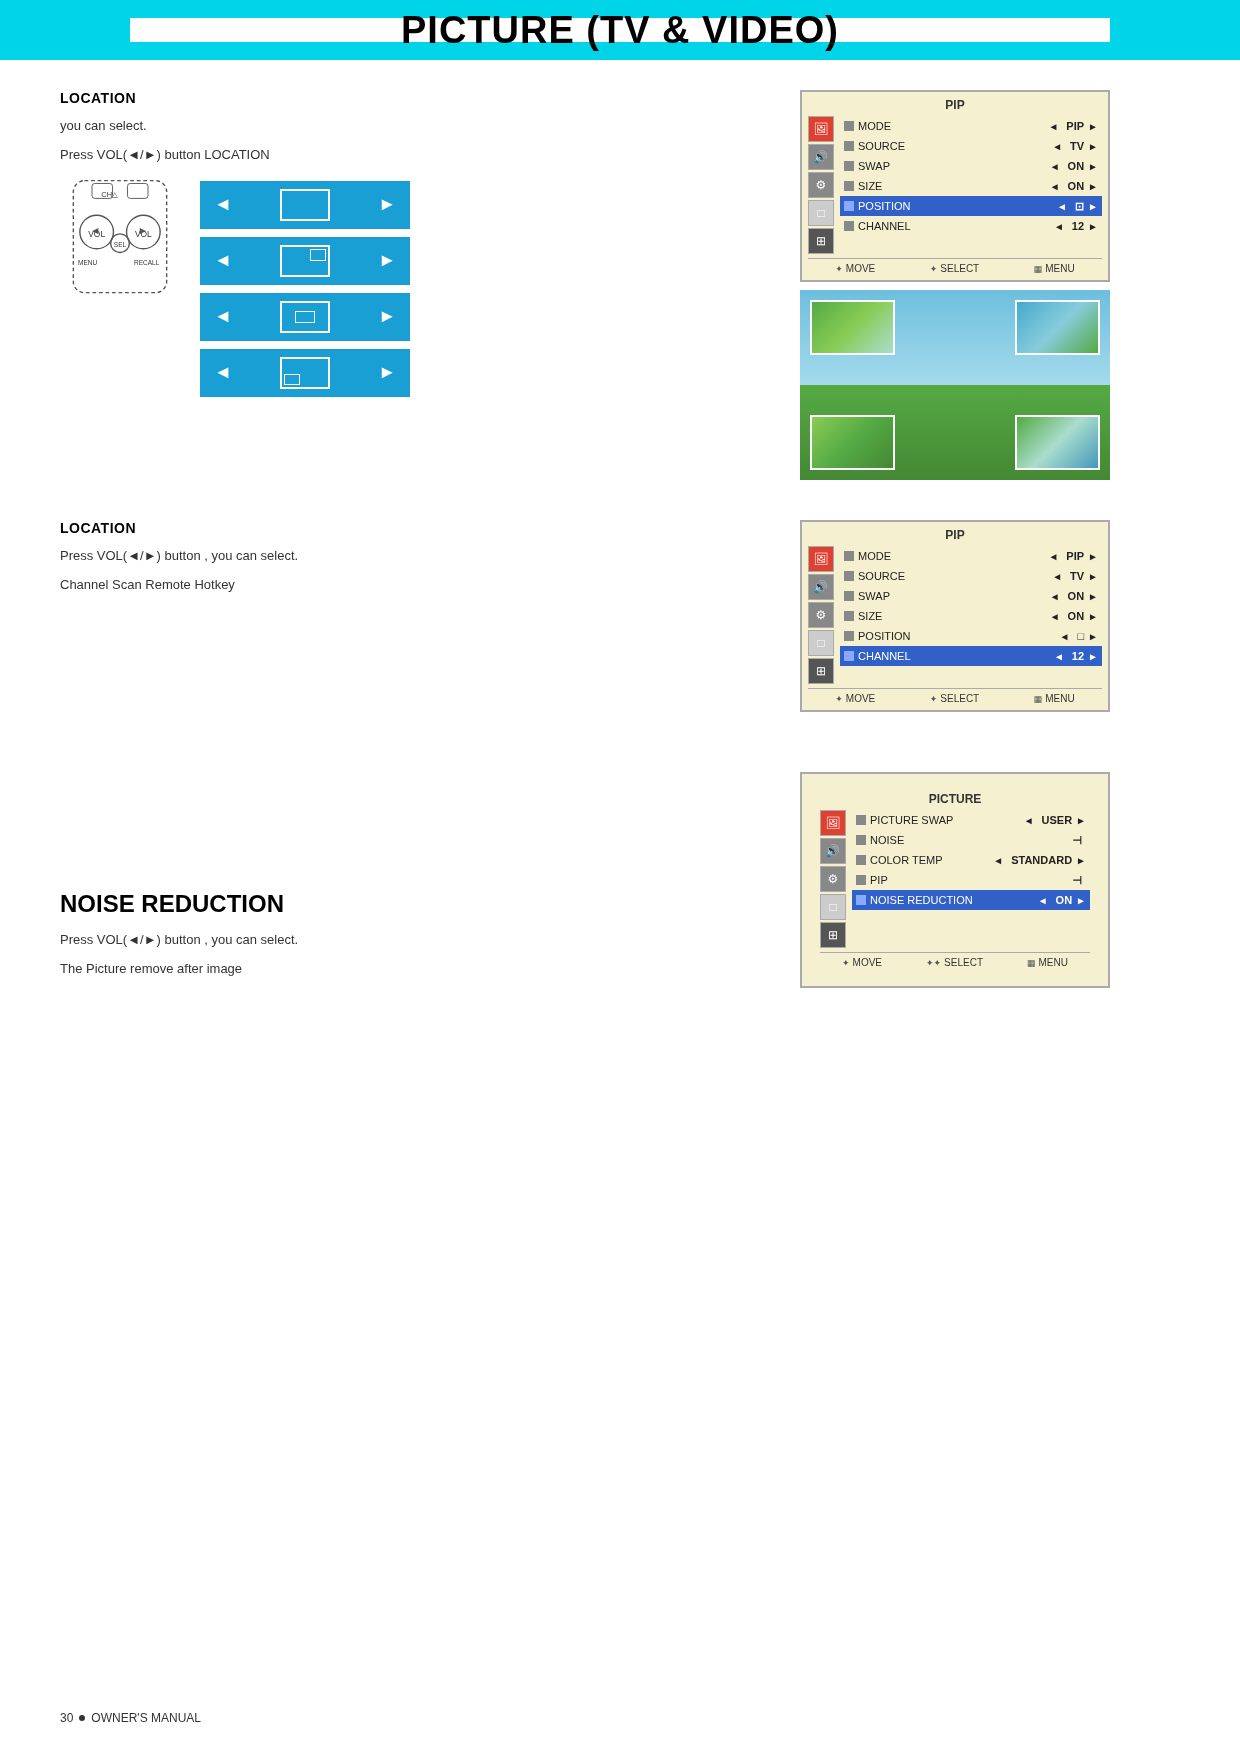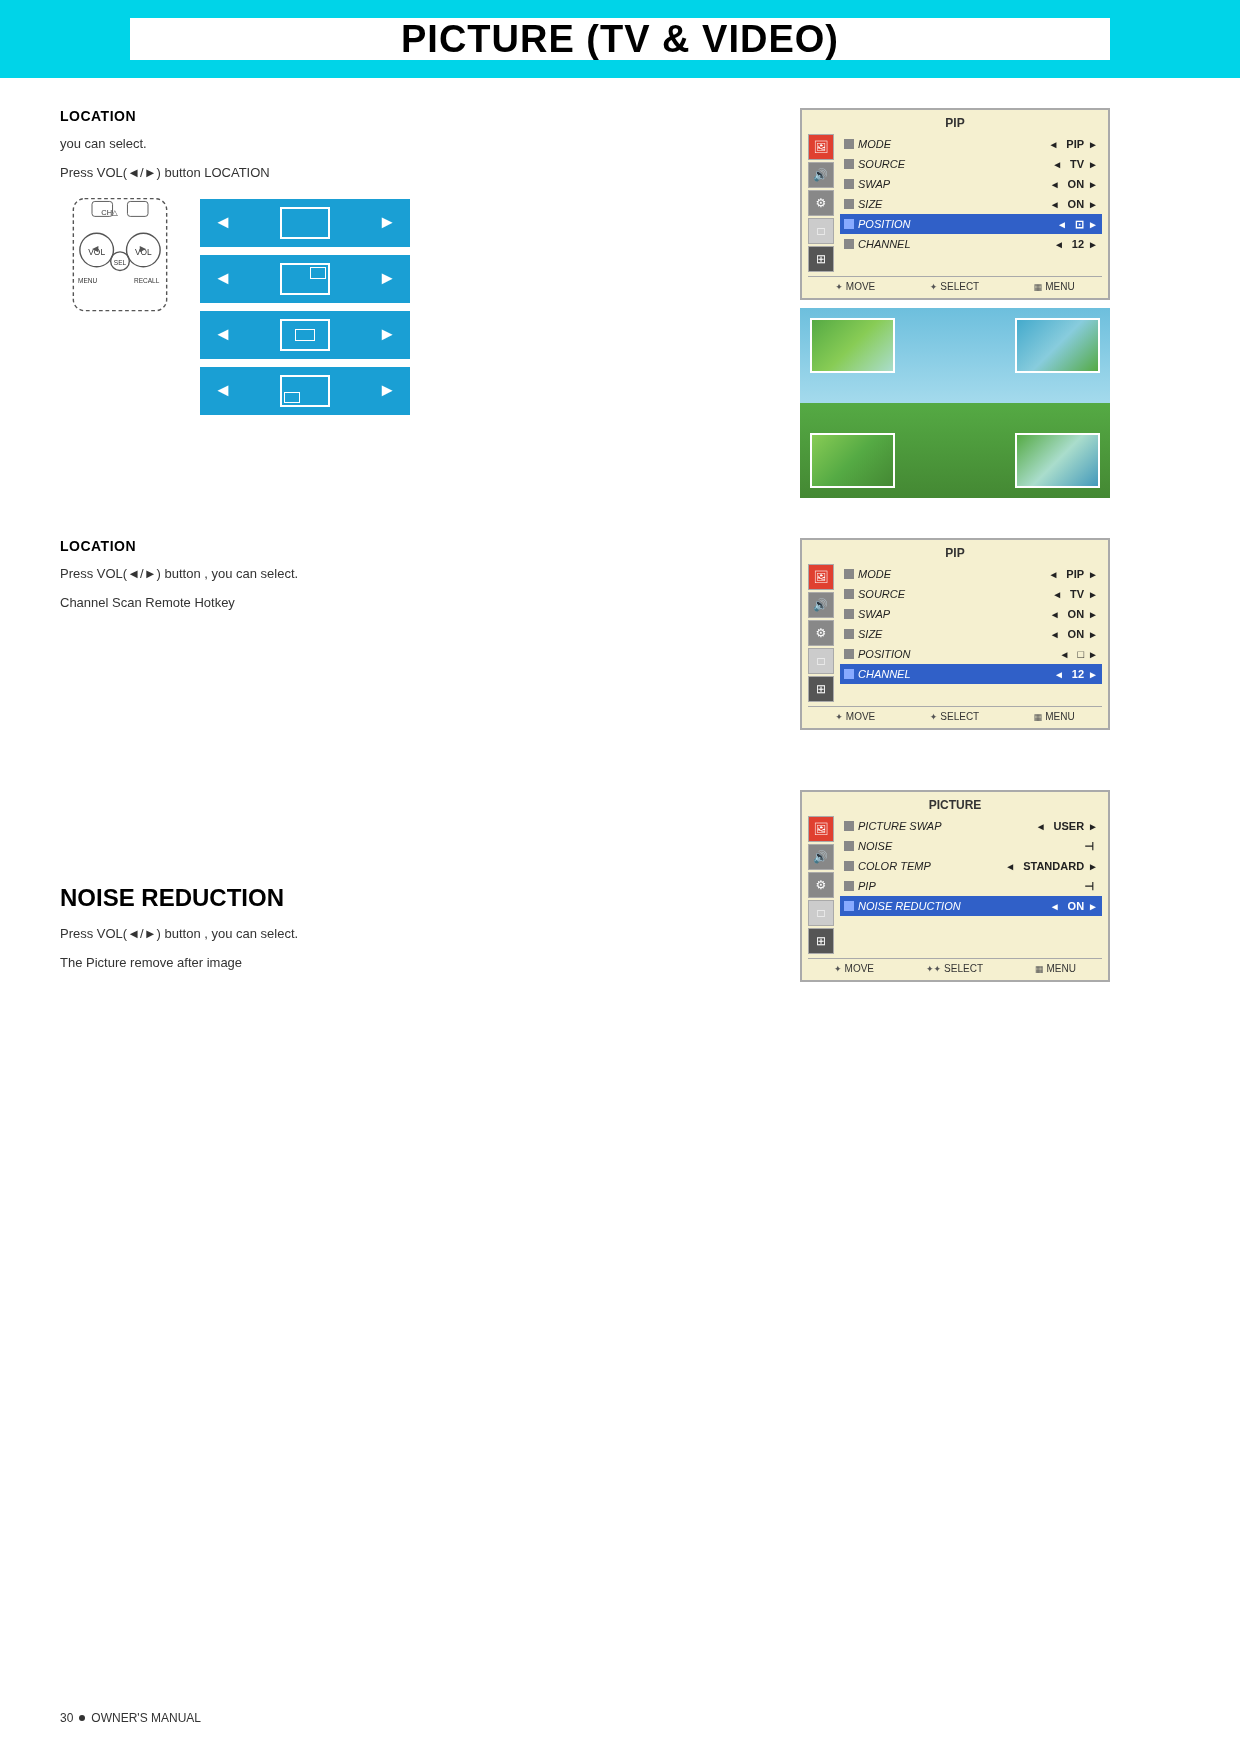--- a/index.html
+++ b/index.html
@@ -9,21 +9,21 @@
       background: #ffffff;
       font-family: Arial, sans-serif;
       position: relative;
       overflow-x: hidden;
     }
 
     
     .header {
       display: flex;
       align-items: stretch;
-      height: 78px;
+      height: 60px;
       margin-bottom: 30px;
     }
     .header-cyan-left {
       width: 130px;
       background: #00d4e8;
     }
     .header-title-area {
       flex: 1;
       background: #ffffff;
       display: flex;
@@ -191,21 +191,20 @@
       height: 10px;
       background: #888;
       display: inline-block;
       margin-right: 4px;
       flex-shrink: 0;
     }
 
     .osd-row-label {
       flex: 1;
       font-size: 11px;
-      font-style: italic;
     }
 
     .osd-row-arrow-left {
       font-size: 10px;
       margin-right: 4px;
     }
     .osd-row-value {
       font-size: 11px;
       font-weight: bold;
       margin: 0 4px;
@@ -273,21 +272,21 @@
       font-size: 24px;
       font-weight: 900;
       color: #000;
       margin-bottom: 12px;
     }
 
     
     .osd-picture {
       border: 2px solid #aaa;
       background: #f5f0d0;
-      padding: 6px;
+      padding: 18px;
       font-size: 11px;
       width: 310px;
     }
 
     
     .remote-svg {
       width: 120px;
       height: 140px;
     }
 

